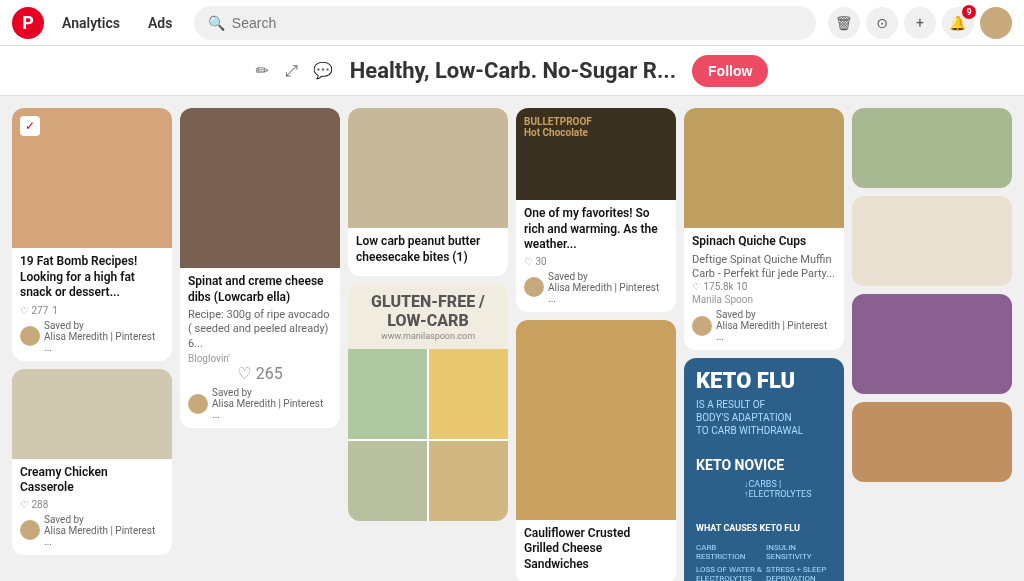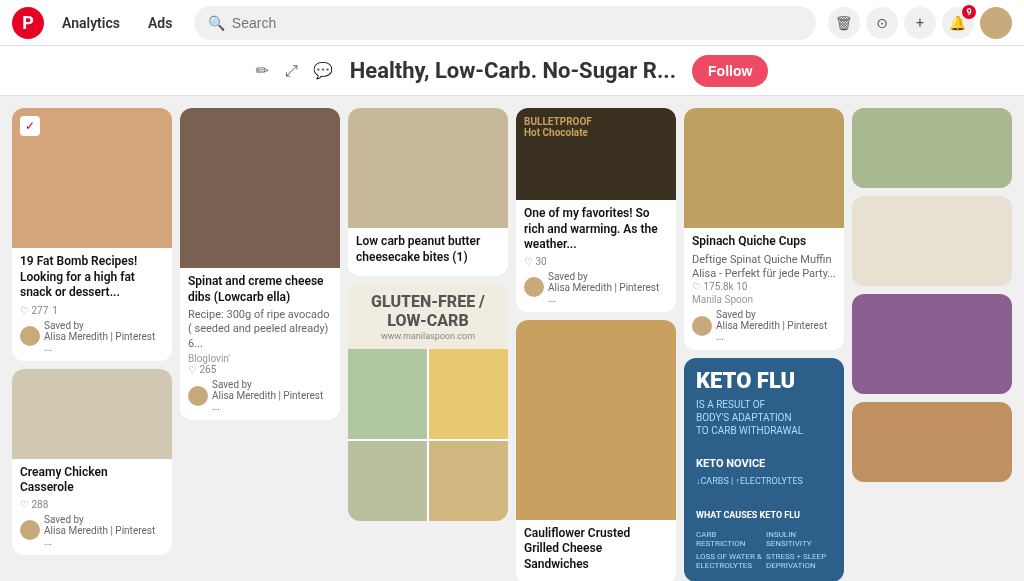--- a/index.html
+++ b/index.html
@@ -276,21 +276,21 @@
         </div>
       </div>
     </div>
 
     <div class="pin-card">
       <div class="pin-img-placeholder" style="height:160px;background:#7a6050;"></div>
       <div class="pin-info">
         <div class="pin-title">Spinat and creme cheese dibs (Lowcarb ella)</div>
         <div class="pin-desc">Recipe: 300g of ripe avocado ( seeded and peeled already) 6...</div>
         <div class="pin-source">Bloglovin'</div>
-        <div style="font-size:10px;color:#888;">♡ <span>265</span></div>
+        <div style="font-size:16px;color:#888;text-align:center;">♡ <span>265</span></div>
         <div class="pin-meta">
           <div class="pin-avatar-sm"></div>
           <span class="pin-saved-by">Saved by<br><span>Alisa Meredith | Pinterest ...</span></span>
         </div>
       </div>
     </div>
 
     <div class="pin-card">
       <div class="pin-img-placeholder" style="height:120px;background:#c8b89a;"></div>
       <div class="pin-info">
@@ -332,37 +332,37 @@
       <div class="pin-info">
         <div class="pin-title">Cauliflower Crusted Grilled Cheese Sandwiches</div>
 
       </div>
     </div>
 
     <div class="pin-card">
       <div class="pin-img-placeholder" style="height:120px;background:#c0a060;"></div>
       <div class="pin-info">
         <div class="pin-title">Spinach Quiche Cups</div>
-        <div class="pin-desc">Deftige Spinat Quiche Muffin Alisa - Perfekt für jede Party...</div>
+        <div class="pin-desc">Deftige Spinat Quiche Muffin Carb - Perfekt für jede Party...</div>
         <div style="font-size:10px;color:#888;">♡ <span>175.8k</span> <span>10</span></div>
         <div class="pin-source">Manila Spoon</div>
         <div class="pin-meta">
           <div class="pin-avatar-sm"></div>
           <span class="pin-saved-by">Saved by<br><span>Alisa Meredith | Pinterest ...</span></span>
         </div>
       </div>
     </div>
 
     <div class="pin-card">
       <div class="keto-card-bg">
         <div class="keto-title">KETO FLU</div>
         <div style="font-size:10px;color:#aaddff;line-height:1.3;">IS A RESULT OF<br>BODY'S ADAPTATION<br>TO CARB WITHDRAWAL</div>
         <div style="height:8px;"></div>
-        <div style="font-size:11px;font-weight:700;color:#fff;">KETO NOVICE</div>
-        <div style="font-size:9px;color:#aaddff;">↓CARBS | ↑ELECTROLYTES</div>
+        <div style="font-size:14px;font-weight:700;color:#fff;">KETO NOVICE</div>
+        <div style="font-size:9px;color:#aaddff;margin-left:48px;">↓CARBS | ↑ELECTROLYTES</div>
         <div style="height:12px;"></div>
         <div style="font-size:9px;font-weight:700;color:#fff;">WHAT CAUSES KETO FLU</div>
         <div style="display:grid;grid-template-columns:1fr 1fr;gap:4px;font-size:8px;color:#aaddff;margin-top:4px;">
           <div>CARB RESTRICTION</div>
           <div>INSULIN SENSITIVITY</div>
           <div>LOSS OF WATER &amp; ELECTROLYTES</div>
           <div>STRESS + SLEEP<br>DEPRIVATION</div>
         </div>
 
       </div>

